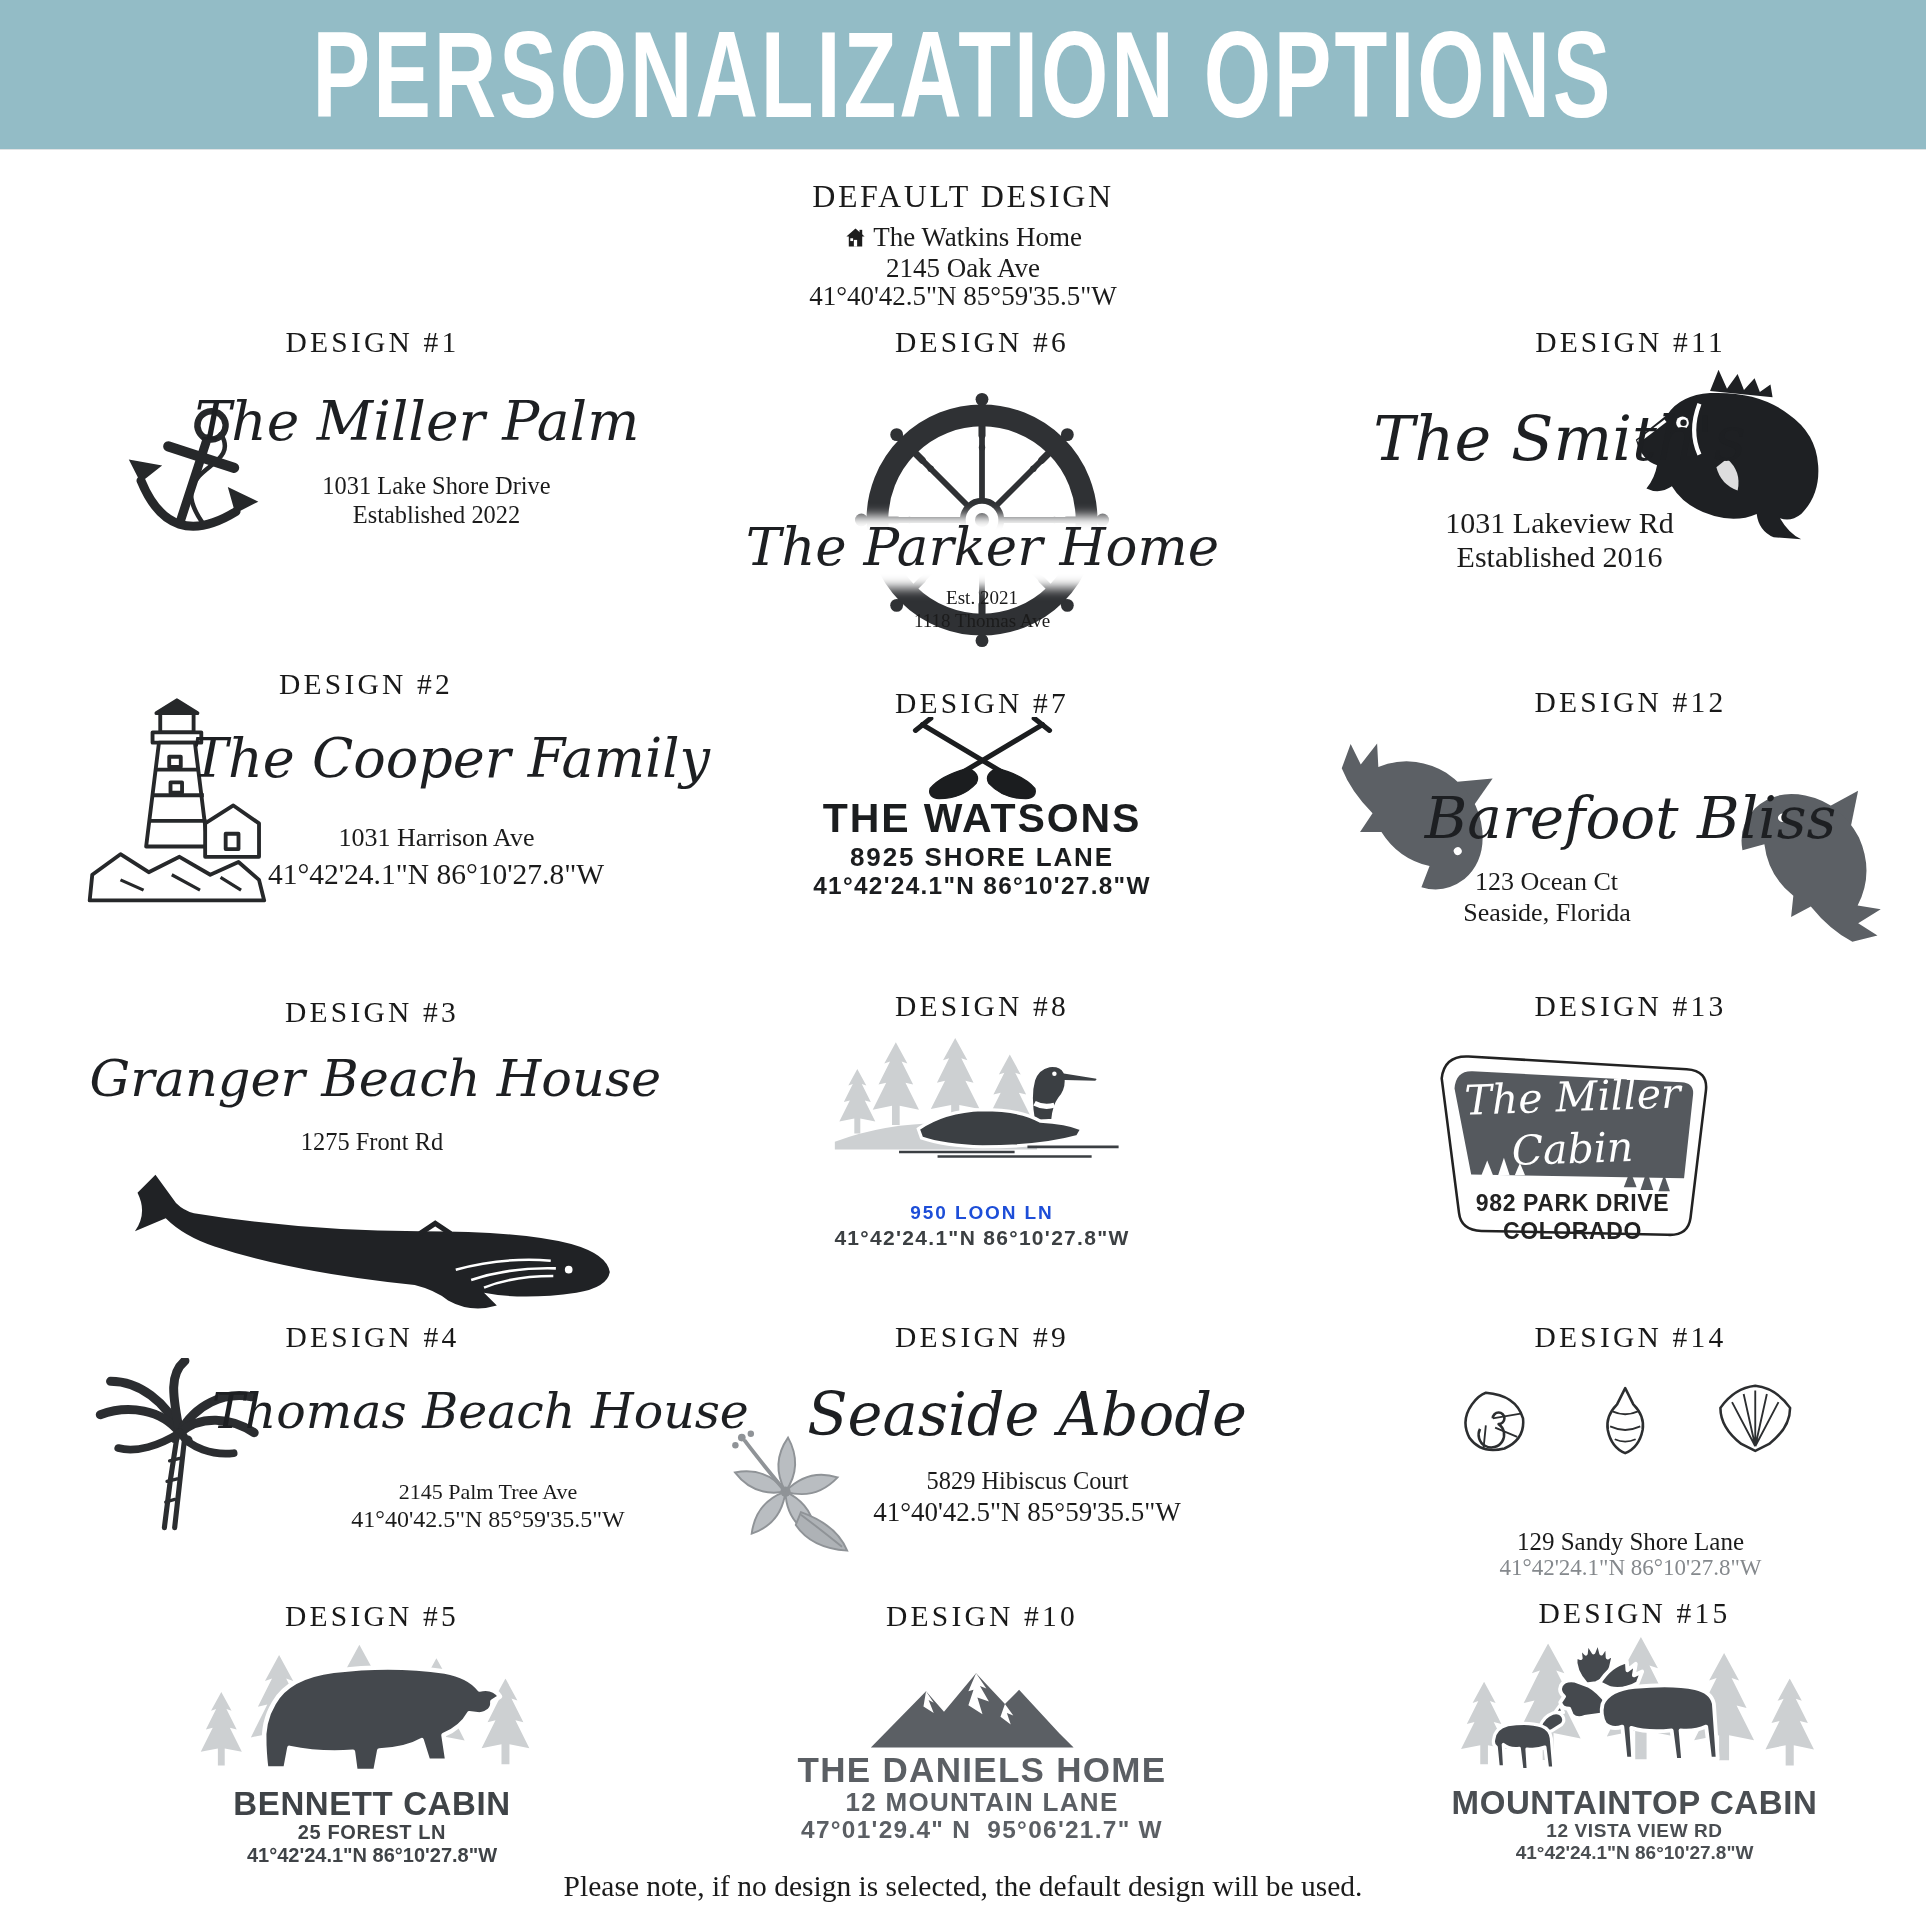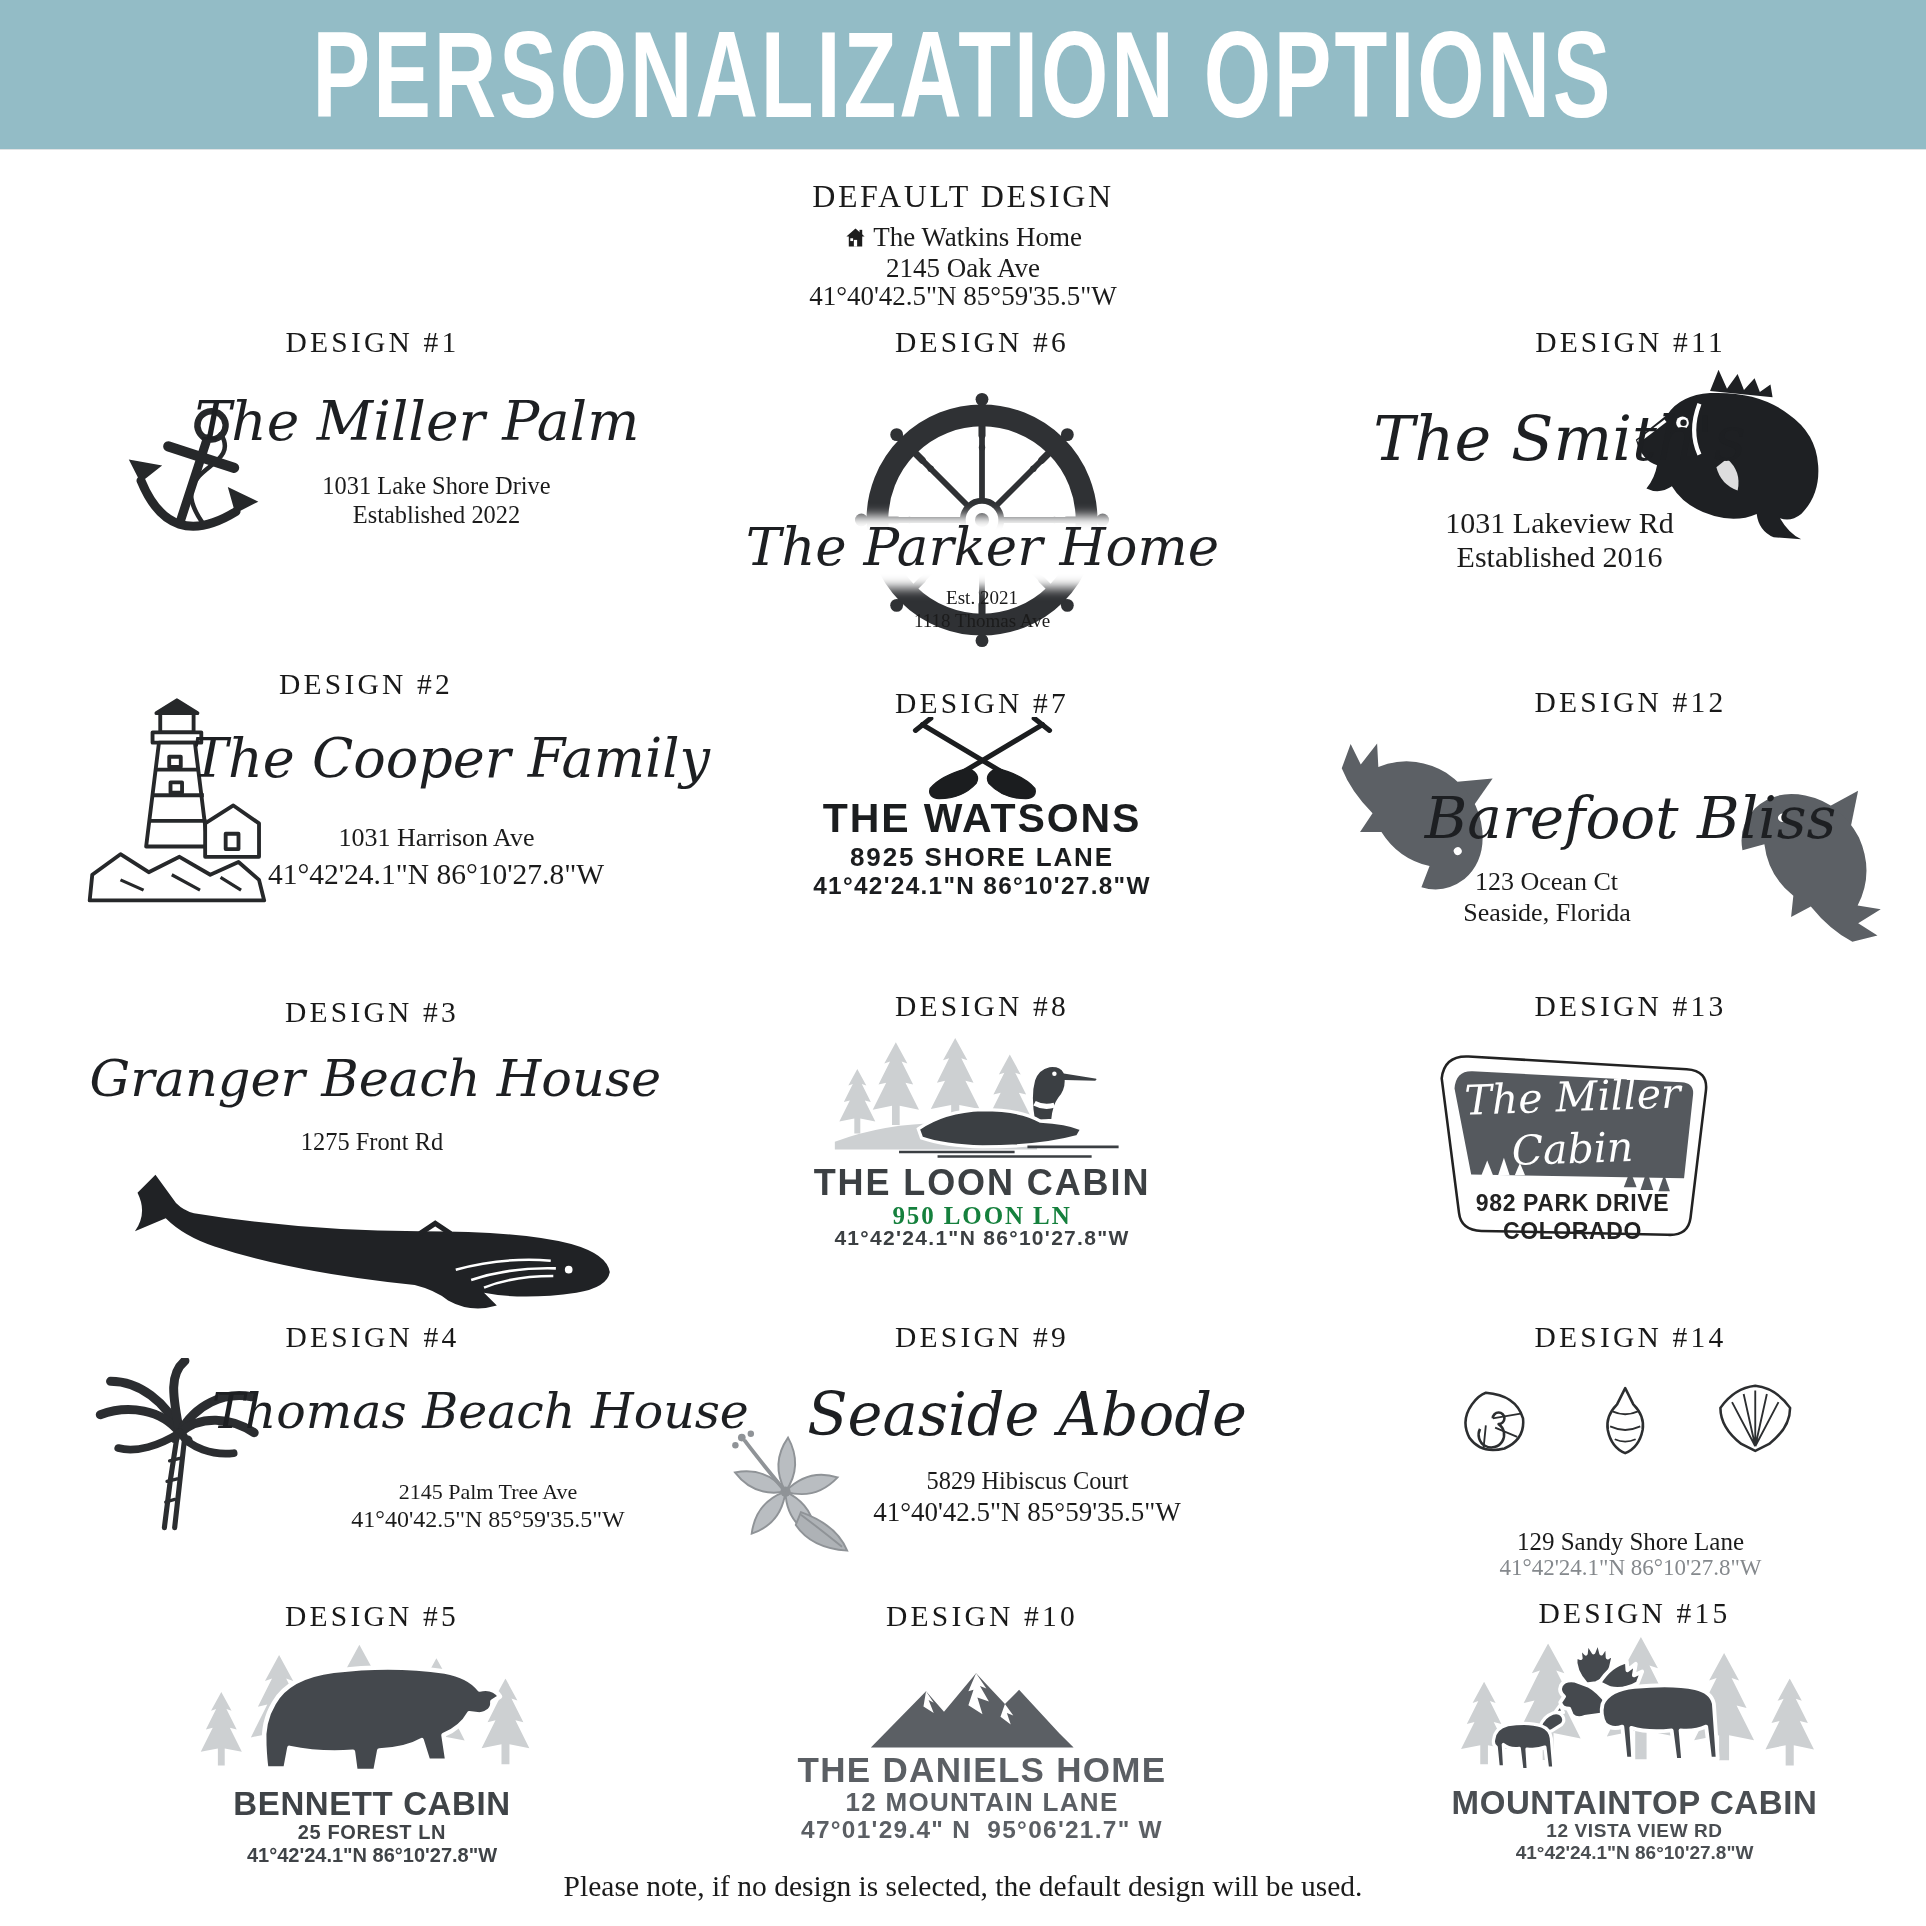--- a/index.html
+++ b/index.html
@@ -218,22 +218,21 @@
         <use href="#pine" x="160" y="0" width="95" height="195"></use>
         <use href="#pine" x="250" y="35" width="85" height="160"></use>
         <path d="M20 180 Q160 128 335 170 L335 192 L20 192 Z"></path>
       </g>
       <path d="M330 148 Q323 108 330 84 Q336 66 354 62 Q372 60 378 72 L428 80 Q432 84 426 87 L380 86 Q380 100 370 112 Q361 124 359 146 Z" fill="#3b3f43" stroke="#fff" stroke-width="4"></path>
       <path d="M150 160 Q190 132 250 130 Q310 130 340 148 Q380 150 405 160 L398 172 Q340 188 250 188 Q190 186 155 174 Z" fill="#3b3f43" stroke="#fff" stroke-width="5"></path>
       <circle cx="362" cy="74" r="3.5" fill="#fff"></circle>
       <path d="M331 120 Q346 128 362 123" stroke="#fff" stroke-width="8" fill="none"></path>
       <path d="M120 196 L300 196 M320 188 L462 188 M180 203 L420 203" stroke="#3b3f43" stroke-width="4"></path>
     </svg>
-    <div class="abs sans-line ctr" style="top:172px;font-size:36px;letter-spacing:1.9px;color:#3c4043;">THE LOON CABIN</div>
-    <div class="abs sans-line ctr" style="top:212px;font-size:25px;letter-spacing:1.9px;color:#15803d;font-family:Liberation Serif, serif;">950 LOON LN</div>
+    <div class="abs sans-line ctr" style="top:212px;font-size:19px;letter-spacing:1.9px;color:#1d4ed8;">950 LOON LN</div>
     <div class="abs sans-line ctr" style="top:236px;font-size:21px;letter-spacing:1.3px;color:#3c4043;">41°42'24.1"N 86°10'27.8"W</div>
   </section>
 
   <section class="cell" style="left:1335px;top:990px;width:591px;height:270px;">
     <h3 class="design-heading">DESIGN #13</h3>
     <div class="abs" style="left:77px;top:46px;width:321px;height:218px;">
       <svg width="321" height="218" viewBox="0 0 500 340">
         <path d="M46 66 Q50 30 88 32 L428 52 Q462 54 458 86 L434 284 Q430 312 398 310 L108 304 Q76 303 73 276 Z" fill="#fff" stroke="#222" stroke-width="4"></path>
         <path d="M66 82 Q68 54 94 55 L420 72 Q440 73 438 92 L424 222 L92 216 Z" fill="#55595e"></path>
         <g fill="#fff">

